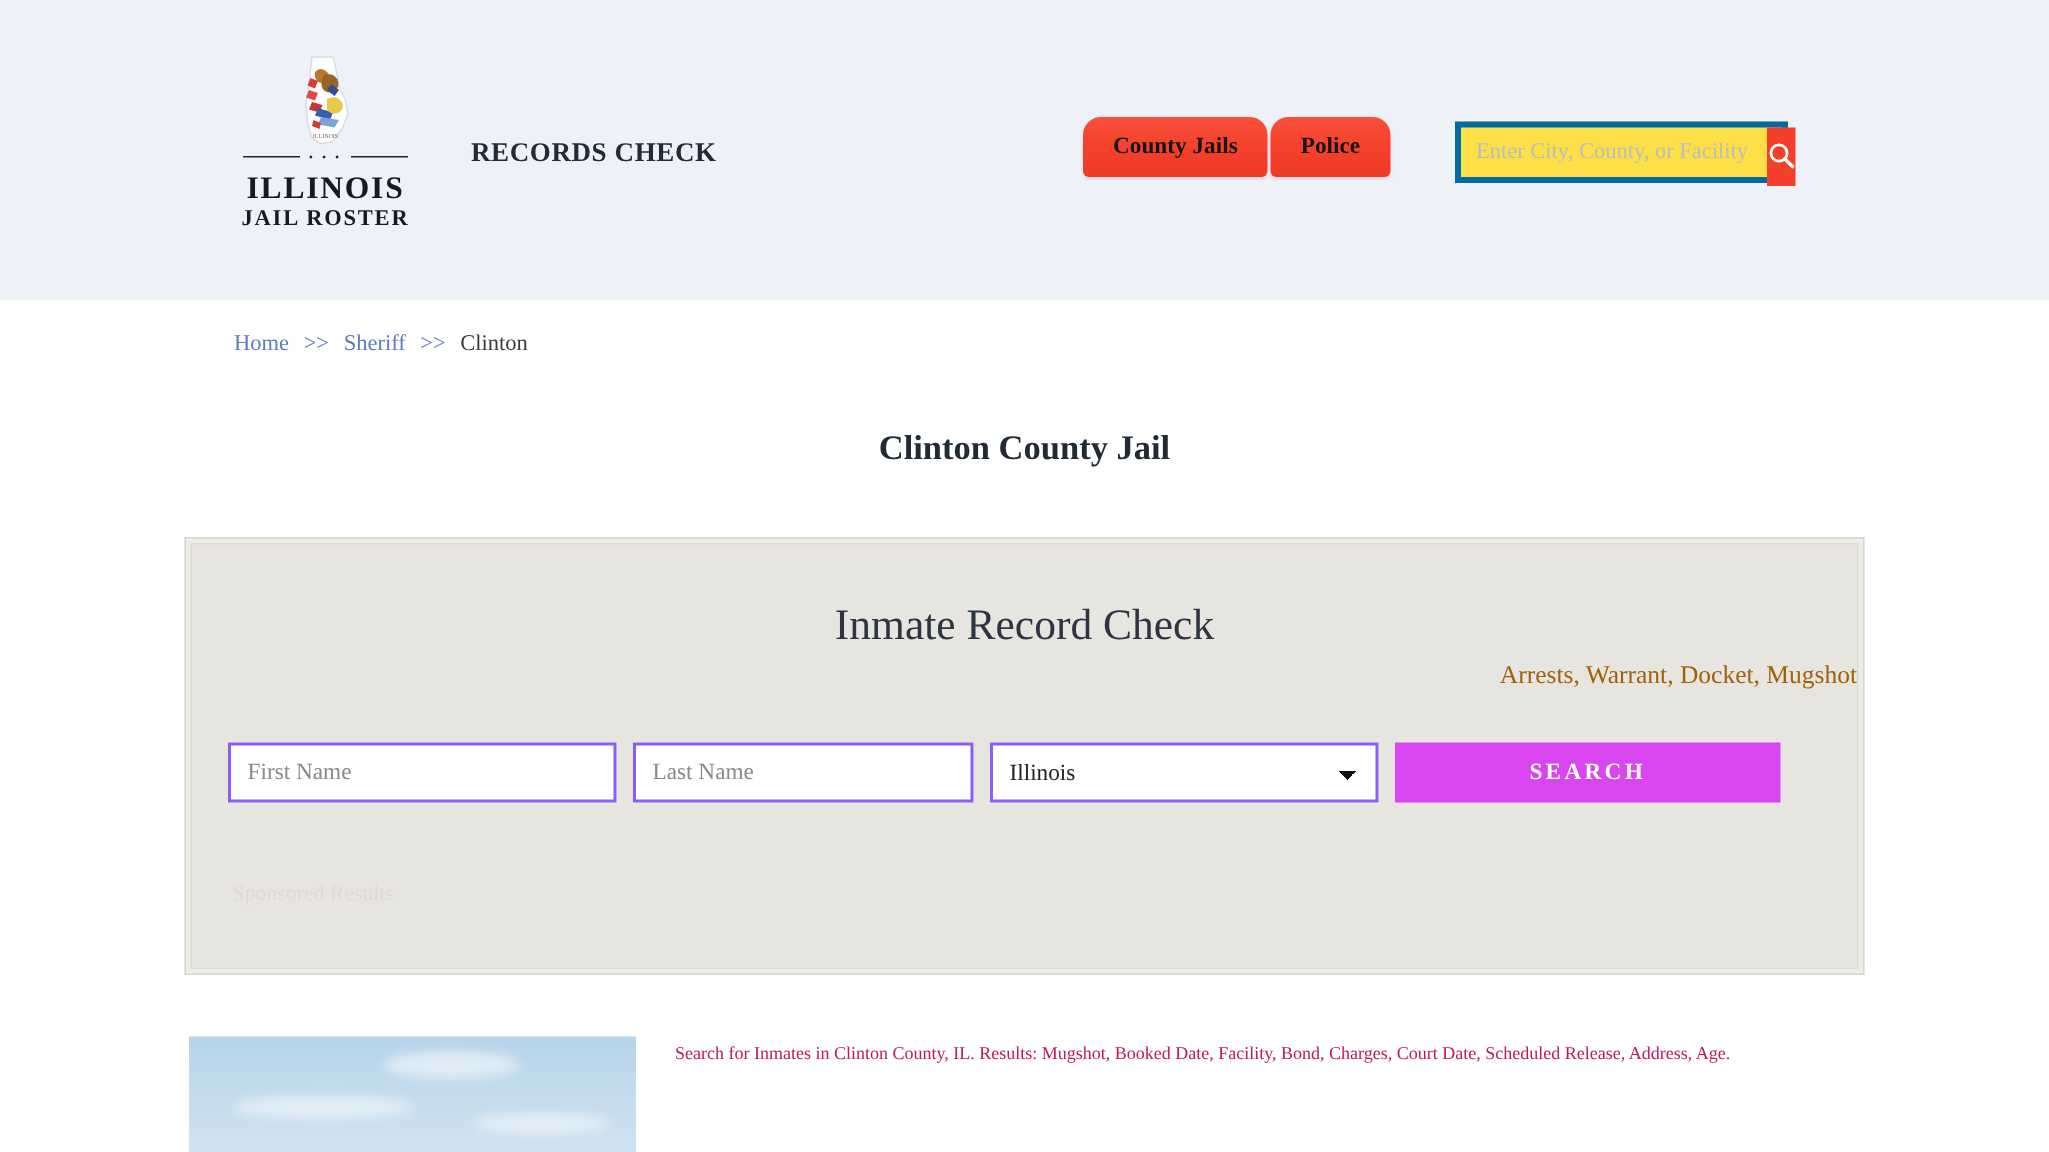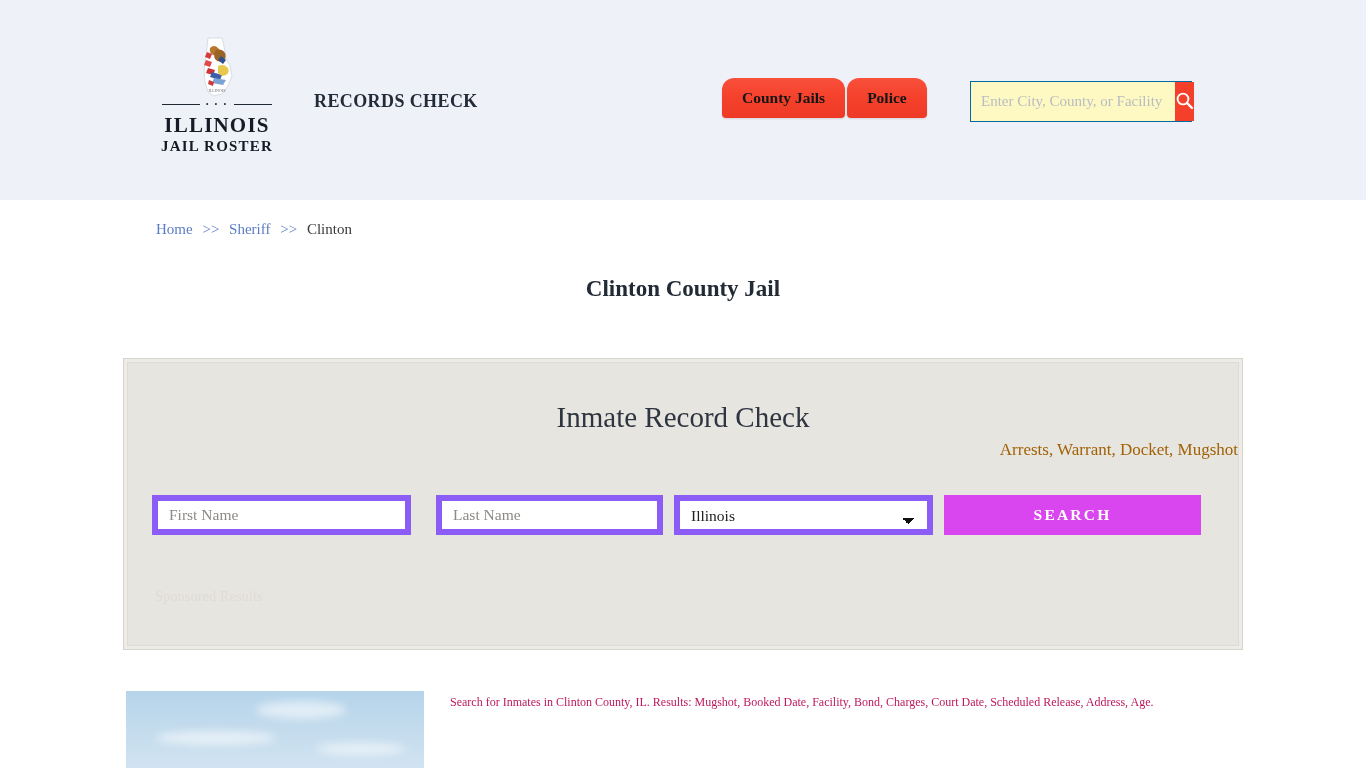--- a/index.html
+++ b/index.html
@@ -110,22 +110,22 @@
   .pill + .pill { margin-left: 2px; }
 
   
   .hdr-search {
     position: absolute;
     left: 970px;
     top: 81px;
     width: 222px;
     height: 41px;
     display: flex;
-    background: #fef9c3;
-    border: 1px solid #0369a1;
+    background: #fde047;
+    border: 4px solid #0369a1;
   }
   .hdr-search input {
     flex: 1;
     border: none;
     outline: none;
     background: transparent;
     padding: 0 10px;
     font-family: "Liberation Serif", "DejaVu Serif", serif;
     font-size: 15px;
     color: #3c3c3c;
@@ -153,21 +153,21 @@
     font-family: "Liberation Serif", "DejaVu Serif", serif;
   }
   .breadcrumb a { color: #5b7cc4; text-decoration: none; }
   .breadcrumb .sep { color: #5b7cc4; margin: 0 6px; }
   .breadcrumb .current { color: #3a3a3a; }
 
   
   .page-title {
     position: absolute;
     left: 0; right: 0;
-    top: 276px;
+    top: 286px;
     text-align: center;
     font-size: 23px;
     font-weight: bold;
     color: #222a35;
     font-family: "Liberation Serif", "DejaVu Serif", serif;
   }
 
   
   .panel-outer {
     position: absolute;
@@ -203,31 +203,31 @@
   .form-row {
     position: absolute;
     left: 24px;
     top: 132px;
     width: 1064px;
     display: flex;
     gap: 11px;
   }
   .fld {
     height: 40px;
-    border: 6px solid #8b5cf6;
+    border: 2px solid #8b5cf6;
     background: #ffffff;
     font-family: "Liberation Serif", "DejaVu Serif", serif;
     font-size: 15.5px;
     color: #4a4a4a;
     padding: 0 11px;
     outline: none;
   }
   .fld::placeholder { color: #8d8a86; }
   .fld-first { width: 259px; }
-  .fld-last  { width: 227px; margin-left: 14px; }
+  .fld-last  { width: 227px; }
   .fld-state {
     width: 259px;
     appearance: none;
     -webkit-appearance: none;
     background-image:
       linear-gradient(45deg, transparent 50%, #111 50%),
       linear-gradient(135deg, #111 50%, transparent 50%);
     background-position:
       calc(100% - 19px) 17px,
       calc(100% - 13px) 17px;

